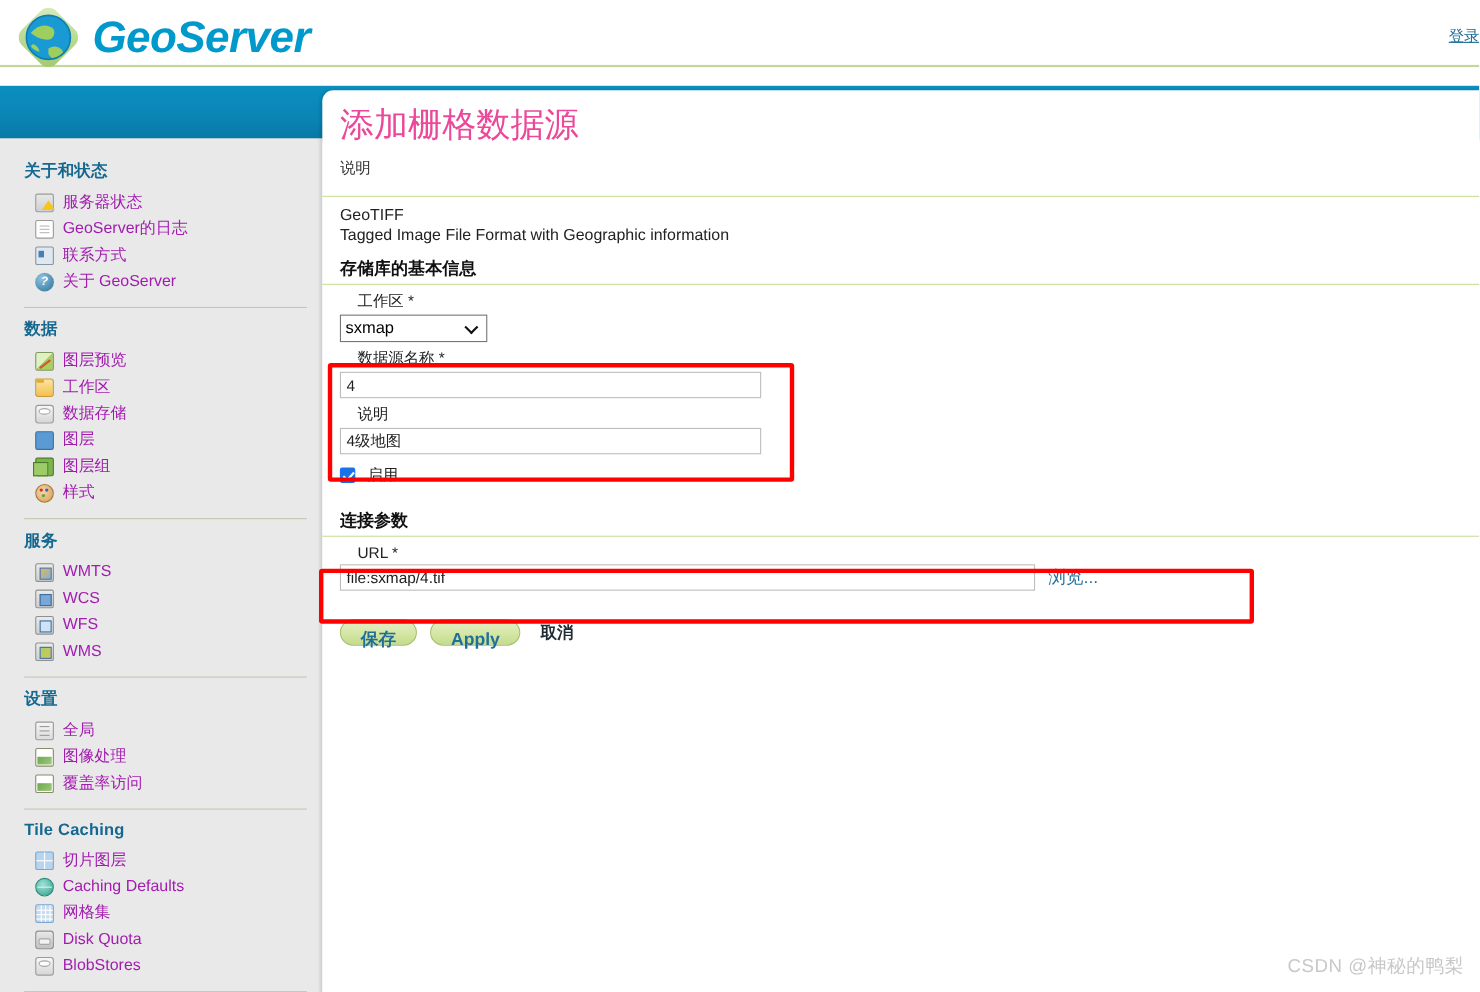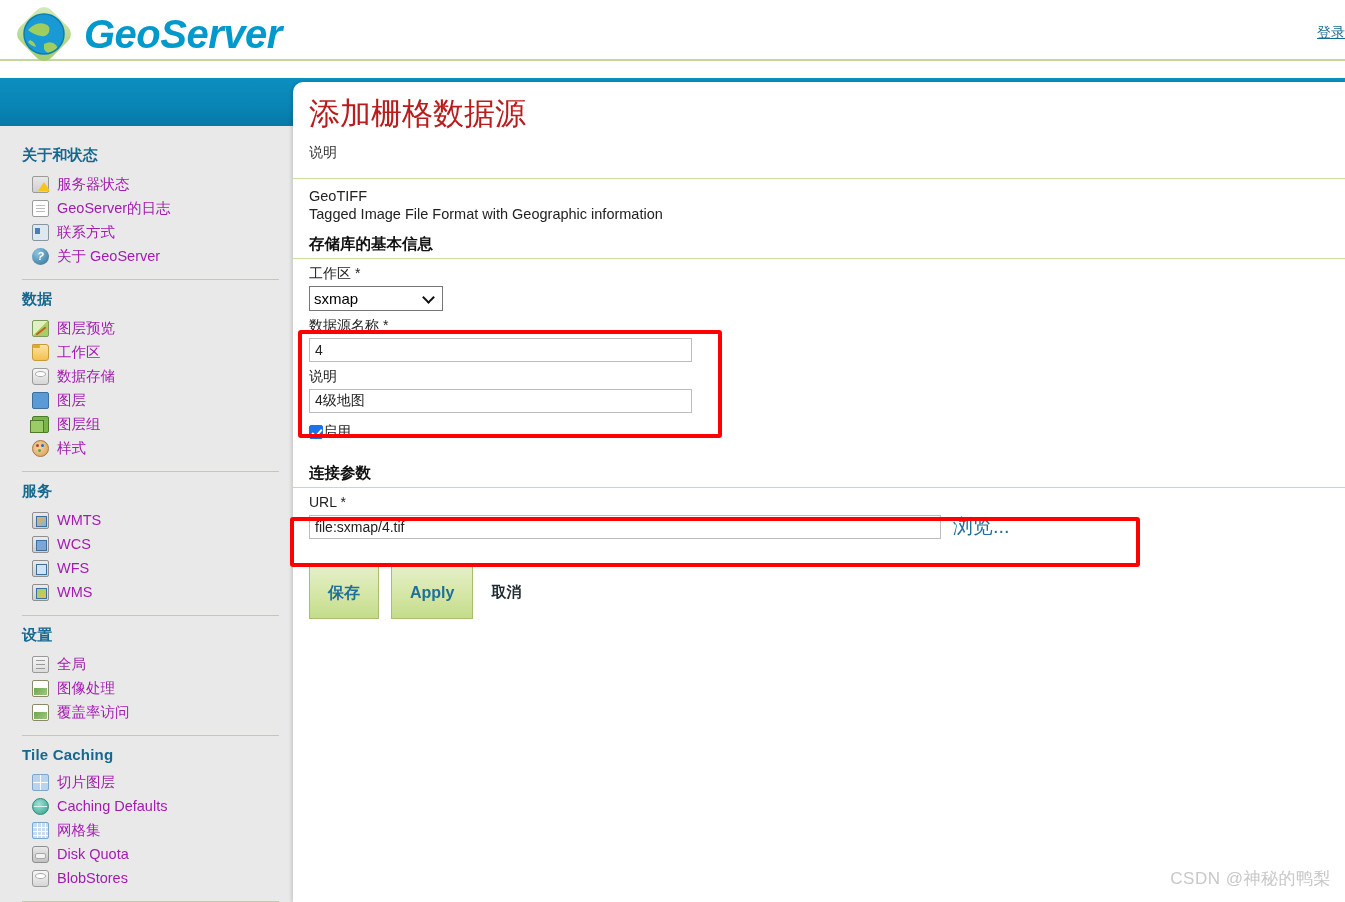--- a/index.html
+++ b/index.html
@@ -118,63 +118,63 @@
     border:1px solid #a8a8a8;border-radius:2px;}
 
   
   .content-panel {
     position:absolute; left:293px; top:82px; width:1052px; height:820px;
     background:#ffffff; border-top-left-radius:10px;
     box-shadow:-2px 0 3px rgba(0,0,0,0.12);
   }
   .cp-inner { padding:14px 0 0 16px; }
   .page-title {
-    font-size:31px; color:#b91c1c; font-weight:normal; margin:0 0 12px 0; line-height:36px;
+    font-size:31px; color:#ec4899; font-weight:normal; margin:0 0 12px 0; line-height:36px;
   }
   .desc-label { font-size:14px; color:#333; margin:0 0 16px 0; }
   .hr { height:1px; background:#c9de9b; width:1052px; margin-left:-16px; }
   .fmt-name { font-size:14.5px; color:#222; margin:9px 0 2px 0; }
   .fmt-desc { font-size:14.5px; color:#222; margin:0 0 12px 0; }
   .sec-title { font-size:15.5px; font-weight:bold; color:#111; margin:0 16px 3px 0; }
-  .field-label { font-size:14px; color:#222; margin:6px 0 3px 0; }
+  .field-label { font-size:14px; color:#222; margin:6px 0 3px 16px; }
 
   select.ws-select {
     width:134px; height:25px; font-size:15px; padding:1px 4px;
     font-family:"Liberation Sans", sans-serif; border:1px solid #767676;
     background:#fff; color:#000; -webkit-appearance:none; appearance:none;
   }
   .select-wrap { position:relative; display:inline-block; }
   .select-wrap .chev {
     position:absolute; right:10px; top:7px; width:9px; height:9px; pointer-events:none;
     border-right:2px solid #111; border-bottom:2px solid #111; transform:rotate(45deg);
   }
   input.txt {
     display:block; height:24px; font-size:14px; padding:2px 5px; color:#222;
     font-family:"Liberation Sans", sans-serif; border:1px solid #bdbdbd; background:#fff;
   }
   #ds-name, #ds-desc { width:383px; }
   #url-input { width:632px; }
 
-  .enable-row { display:flex; align-items:center; margin-top:10px; }
+  .enable-row { display:flex; align-items:center; gap:11px; margin-top:10px; }
   .cb {
     width:14px; height:14px; background:#1a73e8; border:1px solid #1a73e8; border-radius:2px;
     position:relative; cursor:pointer;
   }
   .cb:after {
     content:""; position:absolute; left:4px; top:1px; width:4px; height:8px;
     border-right:2px solid #fff; border-bottom:2px solid #fff; transform:rotate(42deg);
   }
   .enable-lbl { font-size:14px; color:#222; }
 
   .url-row { display:flex; align-items:center; gap:12px; }
-  .browse-link { font-size:20px; color:#1f6f9a; text-decoration:none; cursor:pointer; white-space:nowrap; }
+  .browse-link { font-size:16px; color:#1f6f9a; text-decoration:none; cursor:pointer; white-space:nowrap; }
 
   .btn-row { display:flex; align-items:center; gap:12px; margin-top:26px; }
   .btn {
-    min-width:64px; height:53px; padding:0 18px; border:1px solid #a6bf6a; border-radius:0;
+    min-width:64px; height:24px; padding:0 18px; border:1px solid #a6bf6a; border-radius:12px;
     background:linear-gradient(180deg,#e6efc9 0%, #d6e7a8 50%, #c4dc8b 100%);
     color:#1f6f9a; font-size:16px; font-weight:bold; cursor:pointer;
     font-family:"Liberation Sans", sans-serif; line-height:36px; text-align:center;
   }
   .btn-cancel {
     background:none; border:none; color:#1f2a33; font-size:15px; font-weight:bold;
     cursor:pointer; font-family:"Liberation Sans", sans-serif;
   }
 
   

